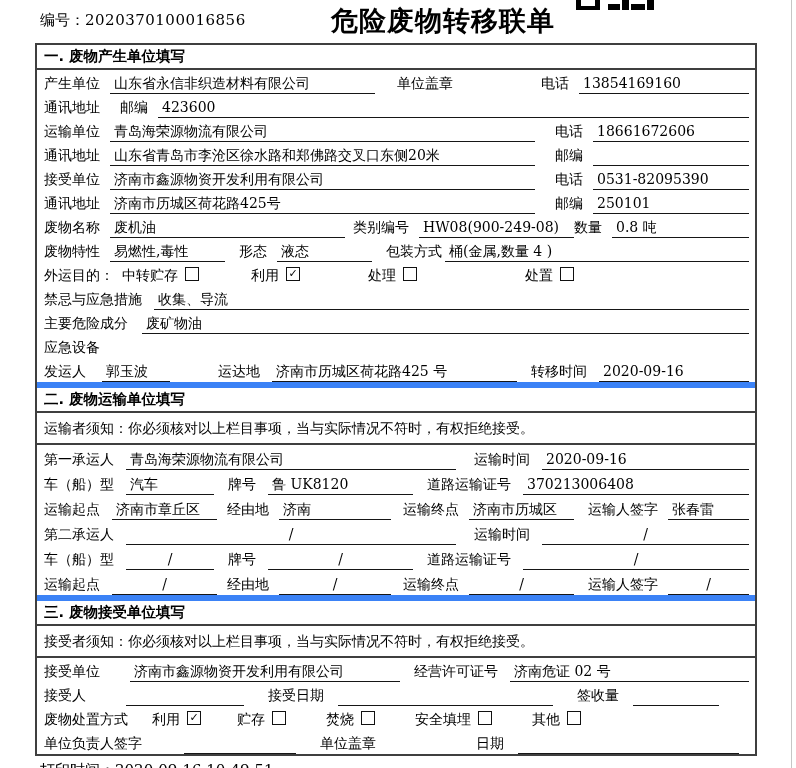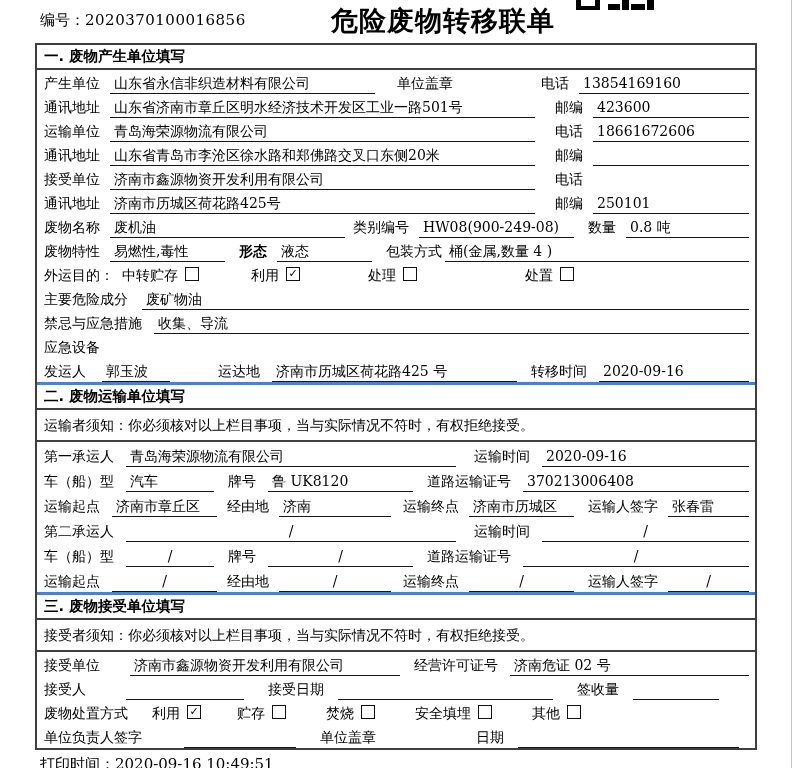--- a/index.html
+++ b/index.html
@@ -22,21 +22,21 @@
            border-left:5px solid #000; border-right:5px solid #000; border-bottom:4px solid #000; }
   .qr .b1 { left:32px; top:4px; width:12px; height:6px; }
   .qr .b2 { left:46px; top:0;   width:7px;  height:10px; }
   .qr .b3 { left:55px; top:4px; width:14px; height:6px; }
   .qr .b4 { left:71px; top:0;   width:7px;  height:10px; }
   .edge-line { position:absolute; left:791px; top:0; width:1px; height:768px; background:#c6c6c6; }
 
   .content { position:absolute; left:35px; top:43px; width:722px; }
   .form-box { border:2px solid #3f3f3f; background:#fff; box-sizing:border-box; width:100%; }
   .sec { }
-  .sec + .sec { border-top:3px solid #3b82f6; }
+  .sec + .sec { border-top:6px solid #3b82f6; }
   .sec-header {
     font-family:"DejaVu Sans","Liberation Sans",sans-serif; font-weight:bold; font-size:14.5px;
     line-height:19px; padding:2px 6px 2px 7px; border-bottom:2px solid #3f3f3f;
   }
   .note-row { padding:7px 2px 6px 7px; border-bottom:2px solid #3f3f3f; line-height:17px; }
   .row { display:flex; align-items:flex-end; height:24px; padding:0 6px 0 7px; }
   .sec-1 .row { height:25px; }
   .sec-2 .row:last-child { padding-bottom:0; }
   .cell { white-space:nowrap; height:21px; line-height:21px; flex:0 0 auto; }
   .lbl { }
@@ -76,59 +76,59 @@
         <div class="sec-header">一. 废物产生单位填写</div>
         <div class="row">
           <div class="cell lbl">产生单位</div>
           <div class="cell val" style="width: 265px; margin-left: 10px;">山东省永信非织造材料有限公司</div>
           <div class="cell lbl" style="margin-left: 22px;">单位盖章</div>
           <div class="cell lbl" style="margin-left: 88px;">电话</div>
           <div class="cell val grow" style="margin-left: 10px;">13854169160</div>
         </div>
         <div class="row">
           <div class="cell lbl">通讯地址</div>
-          <div class="cell val" style="width: 425px; margin-left: 10px;">山东省济南市章丘区明水经济技术开发区工业一路501号</div>
           <div class="cell lbl" style="margin-left: 20px;">邮编</div>
           <div class="cell val grow" style="margin-left: 10px;">423600</div>
         </div>
         <div class="row">
           <div class="cell lbl">运输单位</div>
           <div class="cell val" style="width: 425px; margin-left: 10px;">青岛海荣源物流有限公司</div>
           <div class="cell lbl" style="margin-left: 20px;">电话</div>
           <div class="cell val grow" style="margin-left: 10px;">18661672606</div>
         </div>
         <div class="row">
           <div class="cell lbl">通讯地址</div>
           <div class="cell val" style="width: 425px; margin-left: 10px;">山东省青岛市李沧区徐水路和郑佛路交叉口东侧20米</div>
           <div class="cell lbl" style="margin-left: 20px;">邮编</div>
           <div class="cell val grow" style="margin-left: 10px;">&nbsp;</div>
         </div>
         <div class="row">
           <div class="cell lbl">接受单位</div>
           <div class="cell val" style="width: 425px; margin-left: 10px;">济南市鑫源物资开发利用有限公司</div>
           <div class="cell lbl" style="margin-left: 20px;">电话</div>
+          <div class="cell val grow" style="margin-left: 10px;">0531-82095390</div>
         </div>
         <div class="row">
           <div class="cell lbl">通讯地址</div>
           <div class="cell val" style="width: 425px; margin-left: 10px;">济南市历城区荷花路425号</div>
           <div class="cell lbl" style="margin-left: 20px;">邮编</div>
           <div class="cell val grow" style="margin-left: 10px;">250101</div>
         </div>
         <div class="row">
           <div class="cell lbl">废物名称</div>
           <div class="cell val" style="width: 235px; margin-left: 10px;">废机油</div>
           <div class="cell lbl" style="margin-left: 8px;">类别编号</div>
           <div class="cell val" style="width: 155px; margin-left: 10px;">HW08(900-249-08)</div>
-          <div class="cell lbl" style="margin-left: 14px;">数量</div>
+          <div class="cell lbl" style="">数量</div>
           <div class="cell val grow" style="margin-left: 10px;">0.8 吨</div>
         </div>
         <div class="row">
           <div class="cell lbl">废物特性</div>
           <div class="cell val" style="width: 115px; margin-left: 10px;">易燃性,毒性</div>
-          <div class="cell lbl" style="margin-left: 14px; font-weight: bold;">形态</div>
+          <div class="cell lbl" style="margin-left: 14px;">形态</div>
           <div class="cell val" style="width: 95px; margin-left: 10px;">液态</div>
           <div class="cell lbl" style="margin-left: 14px;">包装方式</div>
           <div class="cell val grow" style="margin-left: 3px;">桶(金属,数量 4 )</div>
         </div>
         <div class="row">
           <div class="cell lbl">外运目的：</div>
           <div class="cell chk-wrap" style="margin-left: 8px;">
             <span>中转贮存</span>
             <span class="chk-box"></span>
           </div>
@@ -139,26 +139,26 @@
           <div class="cell chk-wrap" style="margin-left: 68px;">
             <span>处理</span>
             <span class="chk-box"></span>
           </div>
           <div class="cell chk-wrap" style="margin-left: 108px;">
             <span>处置</span>
             <span class="chk-box"></span>
           </div>
         </div>
         <div class="row">
+          <div class="cell lbl">禁忌与应急措施</div>
+          <div class="cell val grow" style="margin-left: 12px;">收集、导流</div>
+        </div>
+        <div class="row">
           <div class="cell lbl">主要危险成分</div>
           <div class="cell val grow" style="margin-left: 14px;">废矿物油</div>
-        </div>
-        <div class="row">
-          <div class="cell lbl">禁忌与应急措施</div>
-          <div class="cell val grow" style="margin-left: 12px;">收集、导流</div>
         </div>
         <div class="row">
           <div class="cell lbl">应急设备</div>
         </div>
         <div class="row">
           <div class="cell lbl">发运人</div>
           <div class="cell val" style="width: 68px; margin-left: 16px;">郭玉波</div>
           <div class="cell lbl" style="margin-left: 48px;">运达地</div>
           <div class="cell val" style="width: 245px; margin-left: 12px;">济南市历城区荷花路425 号</div>
           <div class="cell lbl" style="margin-left: 14px;">转移时间</div>

